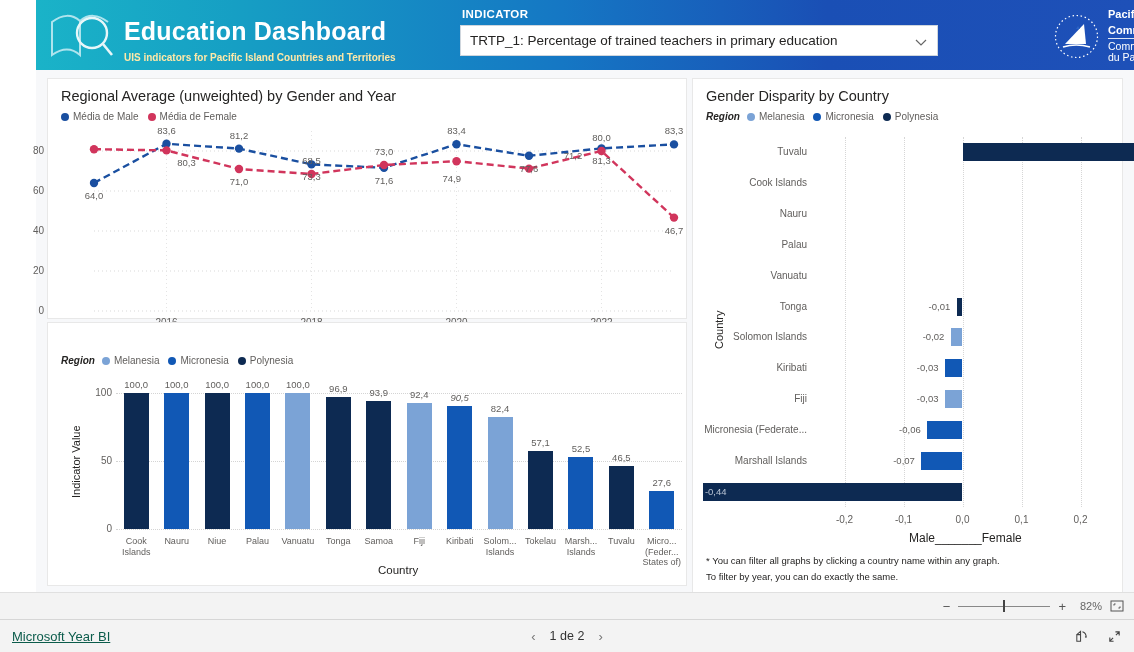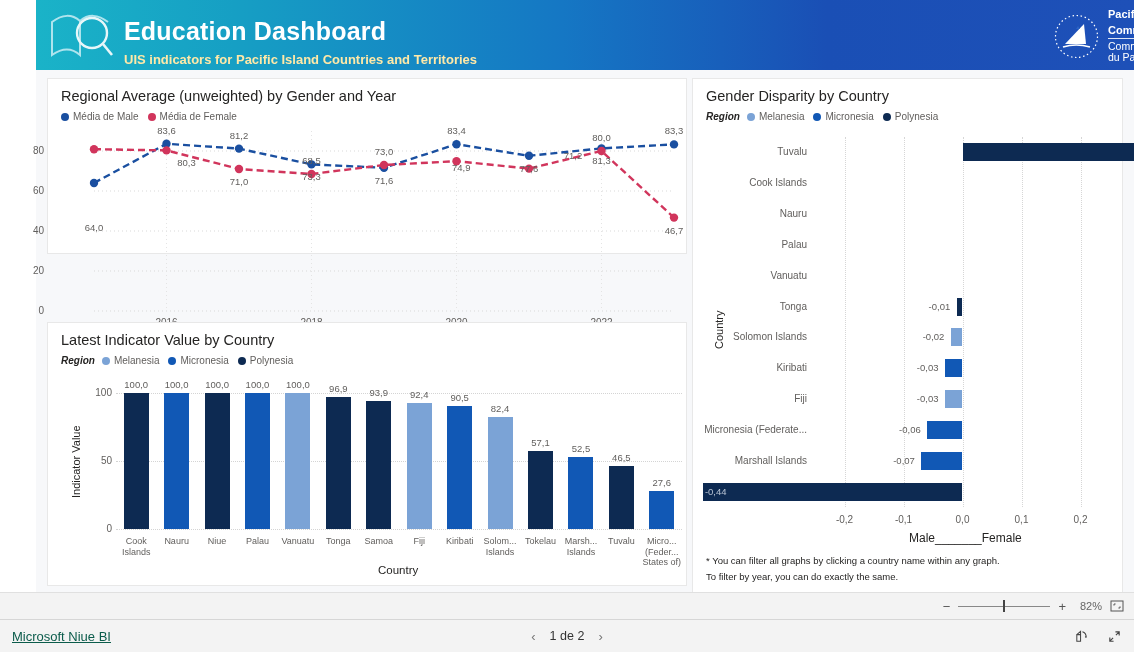--- a/index.html
+++ b/index.html
@@ -30,21 +30,21 @@
   .logo-edu {
     position: absolute; left: 12px; top: 8px; width: 70px; height: 56px;
     opacity: .9;
   }
   .brand-title {
     position: absolute; left: 88px; top: 17px;
     font-size: 25px; font-weight: bold; color: #ffffff; letter-spacing: .2px;
   }
   .brand-sub {
     position: absolute; left: 88px; top: 52px;
-    font-size: 13px; font-weight: bold; color: #ffe9a8;
+    font-size: 10px; font-weight: bold; color: #ffe9a8;
   }
   .indicator-block { position: absolute; left: 424px; top: 8px; width: 478px; }
   .indicator-label {
     font-size: 11.5px; font-weight: bold; color: #ffffff; letter-spacing: .4px;
     margin-bottom: 5px; padding-left: 2px;
   }
   .indicator-select {
     position: relative; width: 478px; height: 31px; background: #ffffff;
     border: 1px solid #cfd6dd; display: flex; align-items: center;
     padding: 0 30px 0 9px;
@@ -72,21 +72,21 @@
   .legend {
     position: absolute; left: 13px; top: 32px;
     display: flex; align-items: flex-start; gap: 9px;
     font-size: 10px; color: #605e5c;
   }
   .legend .lg-title { font-weight: bold; color: #252423; margin-right: -2px; font-style: italic; }
   .legend .item { display: flex; align-items: center; gap: 4px; white-space: nowrap; }
   .dot { width: 8px; height: 8px; border-radius: 50%; display: inline-block; }
 
   
-  #card-line { left: 11px; top: 78px; width: 640px; height: 176px; }
+  #card-line { left: 11px; top: 78px; width: 640px; height: 241px; }
   #card-bar  { left: 11px; top: 322px; width: 640px; height: 264px; }
   #card-disp { left: 656px; top: 78px; width: 431px; height: 536px; }
 
   .plot { position: absolute; }
   .tick-lbl { position: absolute; font-size: 10px; color: #605e5c; white-space: nowrap; }
   .dlabel { position: absolute; font-size: 9.5px; color: #605e5c; white-space: nowrap; }
   .axis-title { position: absolute; font-size: 11.5px; color: #252423; }
 
   svg { display: block; overflow: visible; }
 
@@ -167,20 +167,27 @@
         <path d="M32 13 C40 6, 50 6, 60 14"></path>
         <circle cx="44" cy="25" r="15" stroke="#ffffff" stroke-width="2.4"></circle>
         <path d="M55 36 L64 47" stroke="#ffffff" stroke-width="2.6"></path>
       </g>
     </svg>
 
     <div class="brand-title">Education Dashboard</div>
     <div class="brand-sub">UIS indicators for Pacific Island Countries and Territories</div>
 
     <div class="indicator-block">
+      <div class="indicator-label">INDICATOR</div>
+      <div class="indicator-select">
+        <span>TRTP_1: Percentage of trained teachers in primary education</span>
+        <svg class="chevron" viewBox="0 0 14 14">
+          <path d="M2 5 L7 10 L12 5" fill="none" stroke="#666" stroke-width="1.2"></path>
+        </svg>
+      </div>
     </div>
 
     <div class="spc-logo">
       <svg class="spc-mark" viewBox="0 0 45 45">
         <circle cx="22.5" cy="22.5" r="21" fill="none" stroke="#ffffff" stroke-width="1.2" stroke-dasharray="1.5 2.6"></circle>
         <path d="M11 30 L30 10 L32 30 Z" fill="#ffffff"></path>
         <path d="M9 33 Q22 29 36 33" fill="none" stroke="#ffffff" stroke-width="1.6"></path>
         <path d="M22 15 l2 -3 l2 3 z" fill="#2a63c4"></path>
       </svg>
       <div class="spc-text">
@@ -239,41 +246,40 @@
       </div>
   <div class="tick-lbl" style="left: -24px; top: 226px; width: 20px; text-align: right;">0</div>
       <div class="tick-lbl" style="left: -24px; top: 186px; width: 20px; text-align: right;">20</div>
       <div class="tick-lbl" style="left: -24px; top: 146px; width: 20px; text-align: right;">40</div>
       <div class="tick-lbl" style="left: -24px; top: 106px; width: 20px; text-align: right;">60</div>
       <div class="tick-lbl" style="left: -24px; top: 66px; width: 20px; text-align: right;">80</div>
       <div class="tick-lbl" style="left: 102.5px; top: 238px; width: 32px; text-align: center;">2016</div>
       <div class="tick-lbl" style="left: 247.5px; top: 238px; width: 32px; text-align: center;">2018</div>
       <div class="tick-lbl" style="left: 392.5px; top: 238px; width: 32px; text-align: center;">2020</div>
       <div class="tick-lbl" style="left: 537.5px; top: 238px; width: 32px; text-align: center;">2022</div>
-      <div class="dlabel" style="left: 32px; top: 111px; width: 28px; text-align: center; margin-top: 32px;">64,0</div>
+      <div class="dlabel" style="left: 32px; top: 111px; width: 28px; text-align: center;">64,0</div>
       <div class="dlabel" style="left: 104.5px; top: 45.8px; width: 28px; text-align: center;">83,6</div>
       <div class="dlabel" style="left: 177px; top: 50.6px; width: 28px; text-align: center;">81,2</div>
       <div class="dlabel" style="left: 249.5px; top: 92.4px; width: 28px; text-align: center;">73,3</div>
       <div class="dlabel" style="left: 322px; top: 95.8px; width: 28px; text-align: center;">71,6</div>
       <div class="dlabel" style="left: 394.5px; top: 46.2px; width: 28px; text-align: center;">83,4</div>
       <div class="dlabel" style="left: 467px; top: 83.8px; width: 28px; text-align: center;">77,6</div>
       <div class="dlabel" style="left: 539.5px; top: 76.4px; width: 28px; text-align: center;">81,3</div>
       <div class="dlabel" style="left: 612px; top: 46.4px; width: 28px; text-align: center;">83,3</div>
       <div class="dlabel" style="left: 104.5px; top: 78.4px; width: 28px; text-align: center; margin-left: 20px;">80,3</div>
       <div class="dlabel" style="left: 177px; top: 97px; width: 28px; text-align: center;">71,0</div>
       <div class="dlabel" style="left: 249.5px; top: 76px; width: 28px; text-align: center;">68,5</div>
       <div class="dlabel" style="left: 322px; top: 67px; width: 28px; text-align: center;">73,0</div>
-      <div class="dlabel" style="left: 394.5px; top: 83px; width: 28px; text-align: right;">74,9</div>
+      <div class="dlabel" style="left: 394.5px; top: 94px; width: 28px; text-align: left;">74,9</div>
       <div class="dlabel" style="left: 467px; top: 70.6px; width: 28px; text-align: center; margin-left: 44px;">71,2</div>
       <div class="dlabel" style="left: 539.5px; top: 53px; width: 28px; text-align: center;">80,0</div>
       <div class="dlabel" style="left: 612px; top: 145.6px; width: 28px; text-align: center;">46,7</div>
     </div>
 
   <div class="card" id="card-bar">
-    <div class="card-title">Latest Indicator Value by Country</div>
     <div class="legend" id="bar-legend">
       <span class="lg-title">Region</span>
     <span class="item">
           <span class="dot" style="background: rgb(123, 163, 214);"></span>
           <span>Melanesia</span>
         </span>
         <span class="item">
           <span class="dot" style="background: rgb(17, 88, 181);"></span>
           <span>Micronesia</span>
         </span>
@@ -309,21 +315,21 @@
       <div class="bar" style="position: absolute; left: 277.824px; top: 73.8636px; width: 25.0657px; height: 132.136px; background: rgb(13, 42, 82);"></div>
       <div class="bar-lbl" style="left: 271.824px; top: 59.8636px; width: 37.0657px;">96,9</div>
       <div class="cat-lbl" style="left: 266.143px; top: 213px; width: 48.4286px;">Tonga</div>
       <div class="bar" style="position: absolute; left: 318.253px; top: 77.9545px; width: 25.0657px; height: 128.045px; background: rgb(13, 42, 82);"></div>
       <div class="bar-lbl" style="left: 312.253px; top: 63.9545px; width: 37.0657px;">93,9</div>
       <div class="cat-lbl" style="left: 306.571px; top: 213px; width: 48.4286px;">Samoa</div>
       <div class="bar" style="position: absolute; left: 358.681px; top: 80px; width: 25.0657px; height: 126px; background: rgb(123, 163, 214);"></div>
       <div class="bar-lbl" style="left: 352.681px; top: 66px; width: 37.0657px;">92,4</div>
       <div class="cat-lbl" style="left: 347px; top: 213px; width: 48.4286px;">Fiji</div>
       <div class="bar" style="position: absolute; left: 399.11px; top: 82.5909px; width: 25.0657px; height: 123.409px; background: rgb(17, 88, 181);"></div>
-      <div class="bar-lbl" style="left: 393.11px; top: 68.5909px; width: 37.0657px;">90,5</div>
+      <div class="bar-lbl" style="left: 393.11px; top: 68.5909px; width: 37.0657px; font-style: italic;">90,5</div>
       <div class="cat-lbl" style="left: 387.429px; top: 213px; width: 48.4286px;">Kiribati</div>
       <div class="bar" style="position: absolute; left: 439.539px; top: 93.6364px; width: 25.0657px; height: 112.364px; background: rgb(123, 163, 214);"></div>
       <div class="bar-lbl" style="left: 433.539px; top: 79.6364px; width: 37.0657px;">82,4</div>
       <div class="cat-lbl" style="left: 427.857px; top: 213px; width: 48.4286px;">Solom... Islands</div>
       <div class="bar" style="position: absolute; left: 479.967px; top: 128.136px; width: 25.0657px; height: 77.8636px; background: rgb(13, 42, 82);"></div>
       <div class="bar-lbl" style="left: 473.967px; top: 114.136px; width: 37.0657px;">57,1</div>
       <div class="cat-lbl" style="left: 468.286px; top: 213px; width: 48.4286px;">Tokelau</div>
       <div class="bar" style="position: absolute; left: 520.396px; top: 134.409px; width: 25.0657px; height: 71.5909px; background: rgb(17, 88, 181);"></div>
       <div class="bar-lbl" style="left: 514.396px; top: 120.409px; width: 37.0657px;">52,5</div>
       <div class="cat-lbl" style="left: 508.714px; top: 213px; width: 48.4286px;">Marsh... Islands</div>
@@ -406,21 +412,21 @@
   </div>
   <span class="zoom-plus">+</span>
   <span class="zoom-pct">82%</span>
   <svg class="fit-icon" viewBox="0 0 14 14">
     <rect x="1" y="2" width="12" height="10" fill="none" stroke="#555" stroke-width="1"></rect>
     <path d="M4 5 h1.6 M4 5 v1.6 M10 9 h-1.6 M10 9 v-1.6" stroke="#555" stroke-width="1" fill="none"></path>
   </svg>
 </div>
 
 <div class="statusbar">
-  <a class="pbi-link" href="#">Microsoft Niue BI</a>
+  <a class="pbi-link" href="#">Microsoft Year BI</a>
   <div class="pager">
     <span class="arrow">‹</span>
     <span>1 de 2</span>
     <span class="arrow">›</span>
   </div>
   <div class="status-right">
     <svg viewBox="0 0 16 16">
       <path d="M3 6 h4 v7 h-4 z M3 6 l4 -3.5 v3.5" fill="none" stroke="#444" stroke-width="1.1"></path>
       <path d="M9 3 q4 1 4 6" fill="none" stroke="#444" stroke-width="1.1"></path>
       <path d="M11.5 8.5 l1.5 1 l0 -2.2" fill="#444"></path>

